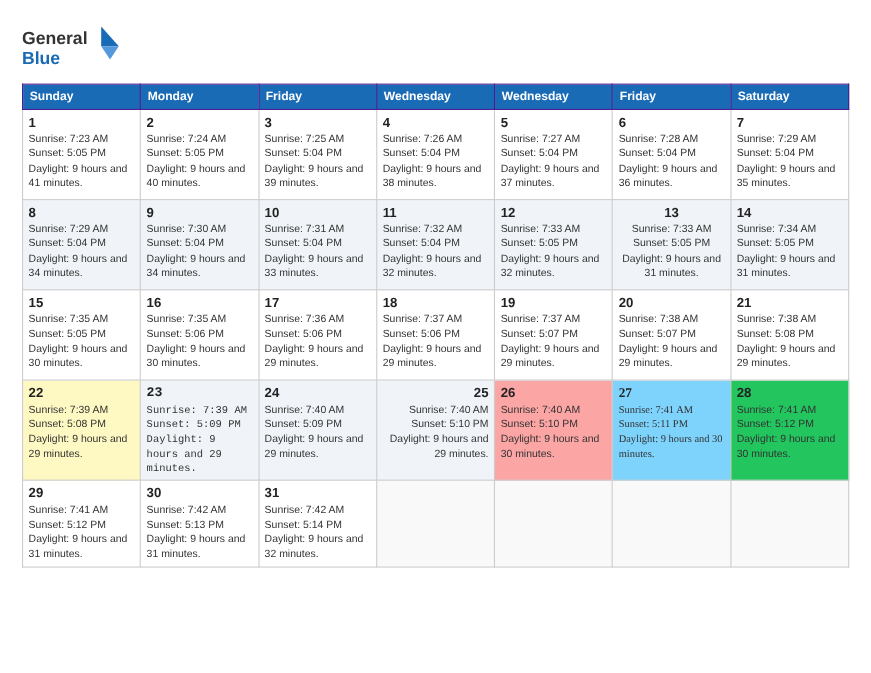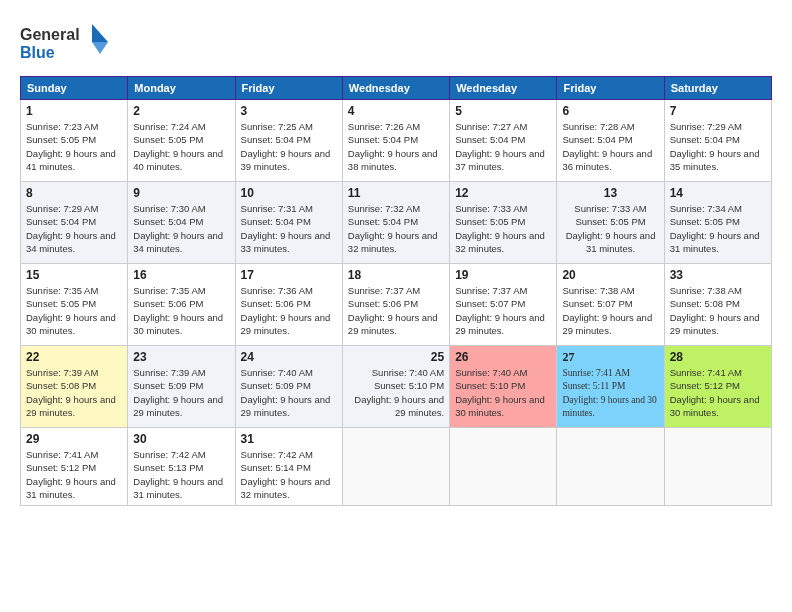--- a/index.html
+++ b/index.html
@@ -195,50 +195,50 @@
           </td>
           <td>
             <span class="day-num">19</span>
             <div class="day-info">Sunrise: 7:37 AM<br>Sunset: 5:07 PM<br>Daylight: 9 hours and 29 minutes.</div>
           </td>
           <td>
             <span class="day-num">20</span>
             <div class="day-info">Sunrise: 7:38 AM<br>Sunset: 5:07 PM<br>Daylight: 9 hours and 29 minutes.</div>
           </td>
           <td>
-            <span class="day-num">33</span>
+            <span class="day-num">21</span>
             <div class="day-info">Sunrise: 7:38 AM<br>Sunset: 5:08 PM<br>Daylight: 9 hours and 29 minutes.</div>
           </td>
         </tr>
         <tr>
           <td style="background: #fef9c3;">
             <span class="day-num">22</span>
             <div class="day-info">Sunrise: 7:39 AM<br>Sunset: 5:08 PM<br>Daylight: 9 hours and 29 minutes.</div>
           </td>
-          <td style="background: rgb(240, 244, 248);">
+          <td style="background: rgb(240, 244, 248); font-family: Liberation Mono, monospace;">
             <span class="day-num">23</span>
             <div class="day-info">Sunrise: 7:39 AM<br>Sunset: 5:09 PM<br>Daylight: 9 hours and 29 minutes.</div>
           </td>
           <td style="background: rgb(240, 244, 248);">
             <span class="day-num">24</span>
             <div class="day-info">Sunrise: 7:40 AM<br>Sunset: 5:09 PM<br>Daylight: 9 hours and 29 minutes.</div>
           </td>
           <td style="background: rgb(240, 244, 248); text-align: right;">
             <span class="day-num">25</span>
             <div class="day-info">Sunrise: 7:40 AM<br>Sunset: 5:10 PM<br>Daylight: 9 hours and 29 minutes.</div>
           </td>
           <td style="background: #fca5a5;">
             <span class="day-num">26</span>
             <div class="day-info">Sunrise: 7:40 AM<br>Sunset: 5:10 PM<br>Daylight: 9 hours and 30 minutes.</div>
           </td>
           <td style="background: #7dd3fc; font-family: Liberation Serif, serif;">
             <span class="day-num">27</span>
             <div class="day-info">Sunrise: 7:41 AM<br>Sunset: 5:11 PM<br>Daylight: 9 hours and 30 minutes.</div>
           </td>
-          <td style="background: #bef264;">
+          <td style="background: #22c55e;">
             <span class="day-num">28</span>
             <div class="day-info">Sunrise: 7:41 AM<br>Sunset: 5:12 PM<br>Daylight: 9 hours and 30 minutes.</div>
           </td>
         </tr>
         <tr class="last-row">
           <td>
             <span class="day-num">29</span>
             <div class="day-info">Sunrise: 7:41 AM<br>Sunset: 5:12 PM<br>Daylight: 9 hours and 31 minutes.</div>
           </td>
           <td>

